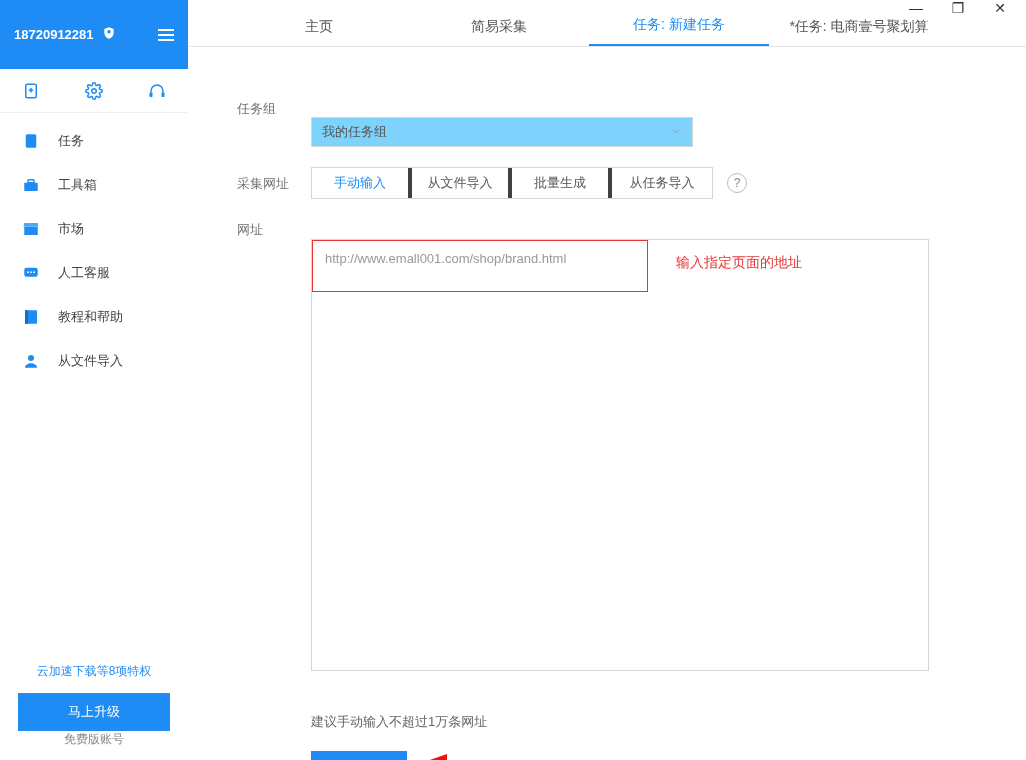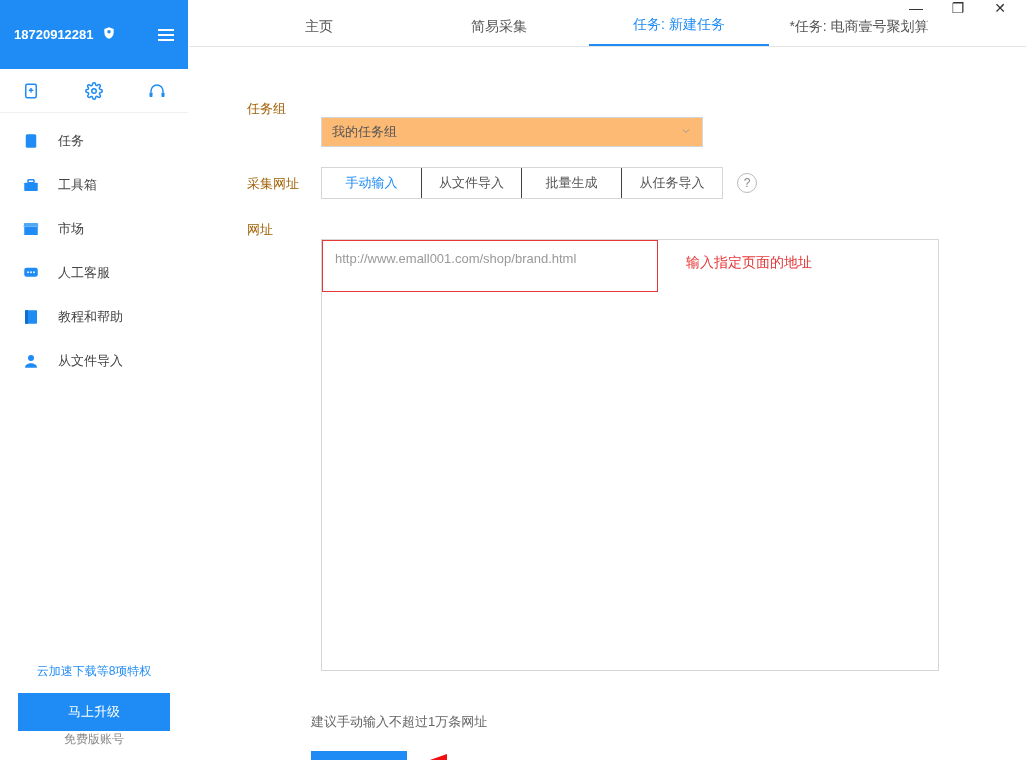--- a/index.html
+++ b/index.html
@@ -98,45 +98,45 @@
   padding-bottom: 10px;
   cursor: pointer;
   color: #555;
   font-size: 14px;
 }
 .tab.active { color: #1e8cf4; border-bottom: 2px solid #1e8cf4; }
 
 .form-area { padding: 22px 48px 0 48px; flex:1; display:flex; flex-direction:column; }
 .row { display: flex; align-items: center; margin-bottom: 20px; }
 .row.top { align-items: flex-start; }
-.row-label { width: 74px; color: #a16207; flex-shrink:0; padding-top: 2px; margin-left: 10px; }
+.row-label { width: 74px; color: #737373; flex-shrink:0; padding-top: 2px; }
 
 .select {
   width: 382px;
   height: 30px;
   border: 1px solid #d6d6d6;
   display: flex;
   align-items: center;
   justify-content: space-between;
   padding: 0 10px;
   color: #555;
   cursor: pointer;
-  background:#fdba74;
+  background:#7dd3fc;
   margin-top:48px;
 }
 .select .chev { color:#999; }
 
 .seg-group { display: flex; border: 1px solid #d6d6d6; }
 .seg {
   width: 100px;
   height: 30px;
   display: flex;
   align-items: center;
   justify-content: center;
-  border-right: 1px solid #404040;
+  border-right: 4px solid #404040;
   cursor: pointer;
   color: #555;
   background:#fff;
 }
 .seg:last-child { border-right: none; }
 .seg.active { color: #1e8cf4; }
 
 .help {
   width: 20px; height: 20px; border:1px solid #bbb; border-radius:50%;
   display:flex; align-items:center; justify-content:center;

